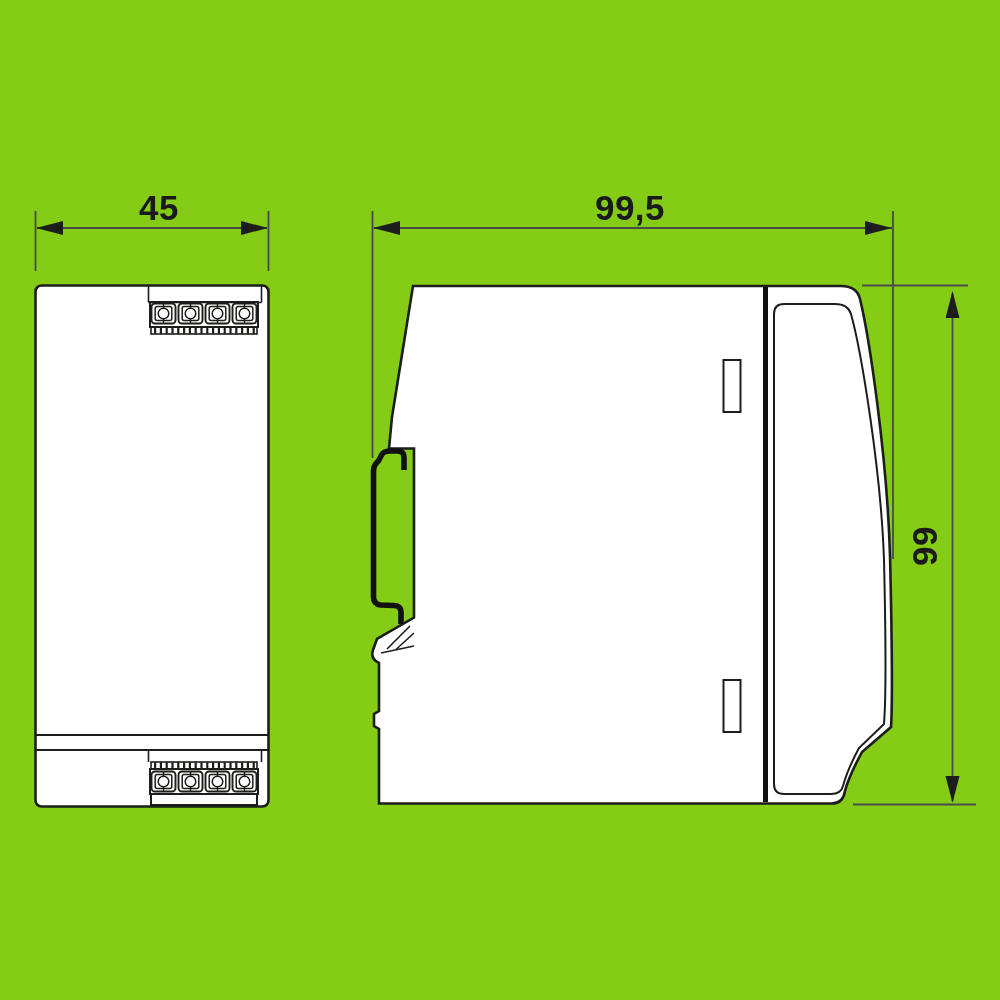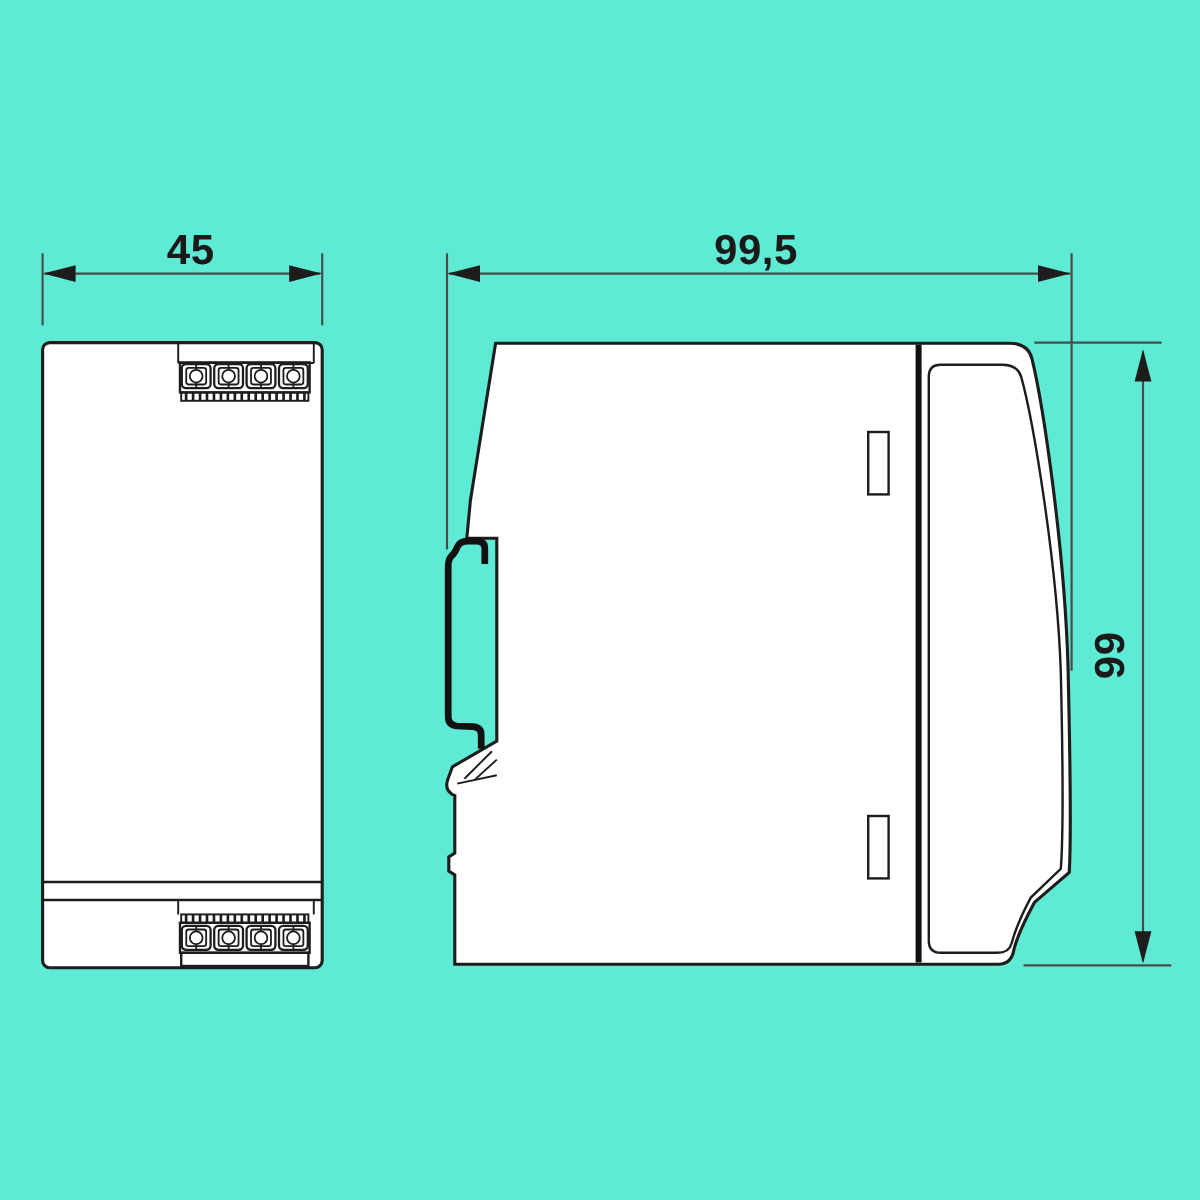--- a/index.html
+++ b/index.html
@@ -1,16 +1,16 @@
 <!DOCTYPE html>
 <html><head>
 <meta charset="utf-8">
 <style>
   html,body{margin:0;padding:0;background:#ffffff;}
-  .stage{position:relative;width:1000px;height:1000px;background:#5eead4;overflow:hidden;
+  .stage{position:relative;width:1000px;height:1000px;background:#84cc16;overflow:hidden;
          font-family:"Liberation Sans", sans-serif;}
   svg{display:block;}
   .part{stroke:#1d1d1b;fill:none;}
   .part-fill{stroke:#1d1d1b;fill:#ffffff;}
   .w-heavy{stroke-width:2.6;}
   .w-med{stroke-width:2;}
   .w-light{stroke-width:1.6;}
   .rail{stroke:#111111;stroke-width:5.6;fill:none;stroke-linejoin:round;}
   .sep{stroke:#111111;stroke-width:5;fill:none;}
   .dim{stroke:#4a4a4a;stroke-width:1.8;fill:none;}

